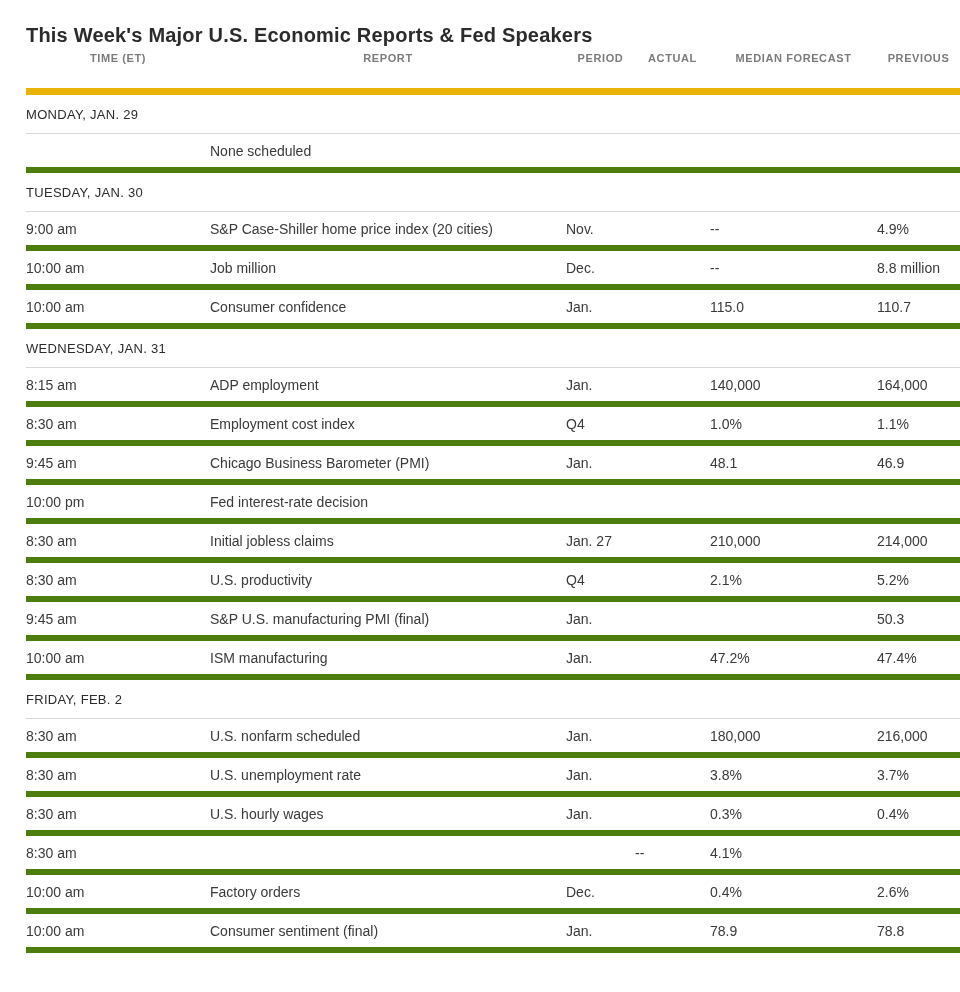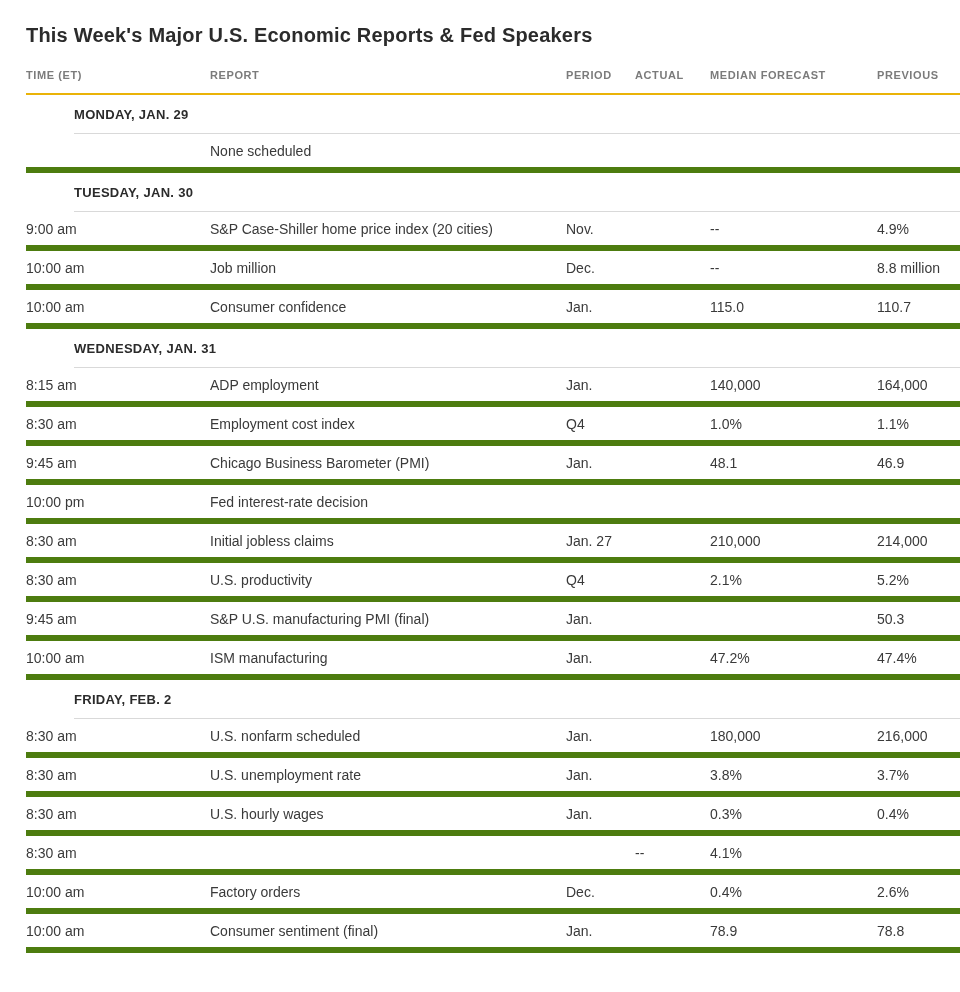--- a/index.html
+++ b/index.html
@@ -21,41 +21,41 @@
     white-space: nowrap;
   }
   .table { margin-left: 26px; width: 934px; }
   .grid-cols {
     display: grid;
     grid-template-columns: 184px 356px 69px 75px 167px 1fr;
   }
   .thead {
     height: 45px;
     align-items: end;
-    padding-bottom: 12px;
-    border-bottom: 2px solid #eab308;
+    padding-bottom: 24px;
+    border-bottom: 7px solid #eab308;
+    text-align: center;
   }
   .th {
     font-size: 11px;
     font-weight: 700;
     color: #7b7b7b;
     letter-spacing: 0.6px;
     white-space: nowrap;
   }
   .day-row {
     height: 39px;
     display: flex;
     align-items: center;
     border-bottom: 1px solid #d9d9d9;
     font-size: 13px;
-    font-weight: 700;
+    font-weight: 400;
     color: #2b2b2b;
     letter-spacing: 0.3px;
     white-space: nowrap;
-    margin-left: 48px;
   }
   .data-row {
     height: 39px;
     align-items: center;
     border-bottom: 6px solid #4d7c0f;
   }
   .cell {
     font-size: 14px;
     color: #3a3a3a;
     white-space: nowrap;

